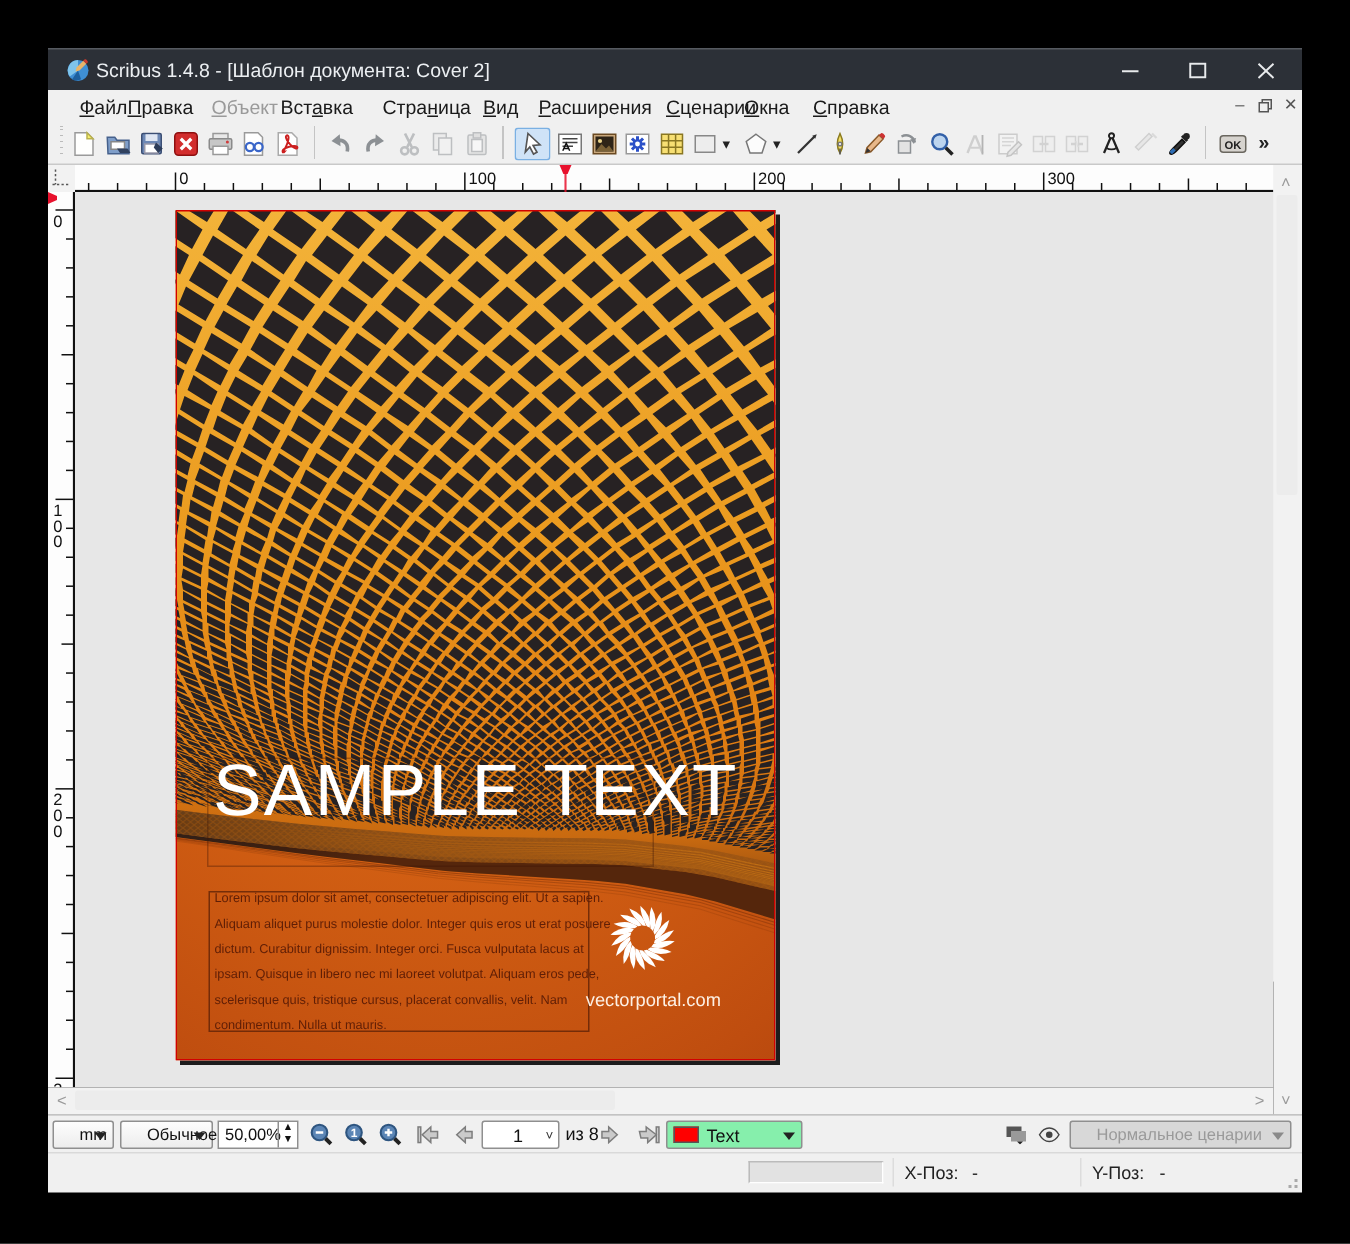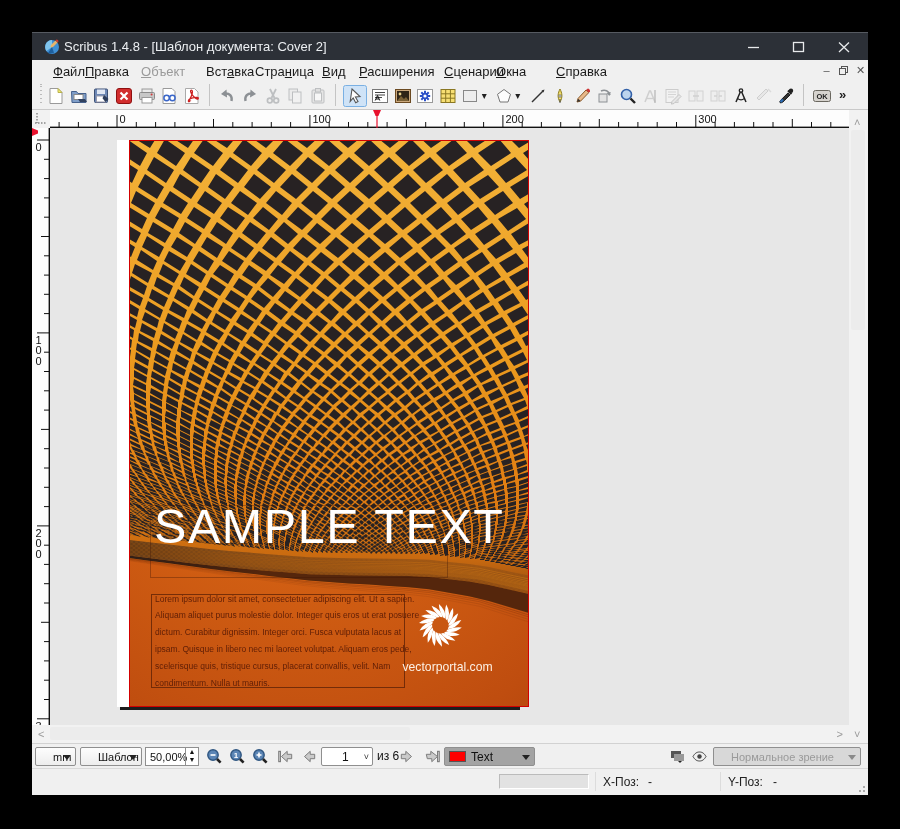--- a/index.html
+++ b/index.html
@@ -24,21 +24,21 @@
 .grip { display:inline-block; width:7px; height:22px; vertical-align:top;
   background:repeating-linear-gradient(180deg,#bbb 0 1px,transparent 1px 4px); background-size:2px 100%; background-repeat:repeat-y; background-position:2px 2px; }
 .dd { display:inline-block; width:11px; font-size:10px; color:#222; vertical-align:top; padding-top:6px; }
 .chev { display:inline-block; font-size:13px; font-weight:bold; color:#222; padding:3px 0 0 6px; }
 
 #corner { position:absolute; left:0; top:78px; width:18px; height:18px; background:#f2f2f2; }
 #corner svg { display:block }
 #hruler { position:absolute; left:18px; top:78px; width:799px; height:18px; background:#fdfdfd; }
 #vruler { position:absolute; left:0; top:96px; width:18px; height:597px; background:#fdfdfd; }
 #canvas { position:absolute; left:18px; top:96px; width:799px; height:597px; background:#e7e7e7; overflow:hidden; }
-#page { position:absolute; left:67px; top:12px; width:400px; height:567px; background:#fff; box-shadow:3px 3px 0 #1d1d1d;padding-left:12px; }
+#page { position:absolute; left:67px; top:12px; width:400px; height:567px; background:#fff; box-shadow:3px 3px 0 #1d1d1d; }
 
 #vsb { position:absolute; left:817px; top:78px; width:19px; height:633px; background:#f2f2f2; }
 #vsb .thumb { position:absolute; left:2px; top:20px; width:14px; height:200px; background:#ececec; border-radius:2px; }
 #hsb { position:absolute; left:0; top:693px; width:817px; height:18px; background:#f2f2f2; }
 #hsb .thumb { position:absolute; left:18px; top:2px; width:360px; height:13px; background:#ececec; border-radius:2px; }
 .sbtn { position:absolute; color:#9a9a9a; font-size:11px; }
 
 #bbar { position:absolute; left:0; top:711px; width:836px; height:25px; background:#f0f0f0; border-top:1px solid #d2d2d2; font-size:12px; color:#111; }
 .cmb { position:absolute; top:3px; height:19px; border:1px solid #8f8f8f; border-radius:2px; background:linear-gradient(#fdfdfd,#ededed); }
 .cmb .lbl { position:absolute; left:17px; top:3px; font-size:11px; }
@@ -69,27 +69,27 @@
           <rect x="17.5" y="9.5" width="10" height="9" fill="none" stroke="#e8eaec" stroke-width="1.3"></rect>
         </svg></span>
     <span class="wbtn" style="left:790px"><svg width="45" height="28">
           <path d="M17 9.5l10 9.5M27 9.5l-10 9.5" stroke="#e8eaec" stroke-width="1.3"></path>
         </svg></span>
   </div>
   <div id="mbar">
     <span class="mi" style="left:21px"><u>Ф</u>айл</span>
     <span class="mi" style="left:53px"><u>П</u>равка</span>
     <span class="mi" style="left:109px; color:#9a9a9a"><u>О</u>бъект</span>
-    <span class="mi" style="left:174px">Вст<u>а</u>вка</span>
+    <span class="mi" style="left:155px">Вст<u>а</u>вка</span>
     <span class="mi" style="left:223px">Стра<u>н</u>ица</span>
     <span class="mi" style="left:290px"><u>В</u>ид</span>
     <span class="mi" style="left:327px"><u>Р</u>асширения</span>
     <span class="mi" style="left:412px"><u>С</u>ценарии</span>
     <span class="mi" style="left:464px"><u>О</u>кна</span>
-    <span class="mi" style="left:524px"><u>С</u>правка</span>
+    <span class="mi" style="left:510px"><u>С</u>правка</span>
     <span class="mdi" style="left:786px">–</span>
     <span class="mdi" style="left:803px"><svg width="11" height="11" viewBox="0 0 11 11" style="margin-top:3px">
           <rect x="3.5" y="1.5" width="6" height="6" fill="none" stroke="#555"></rect>
           <rect x="1.5" y="3.5" width="6" height="6" fill="#f0f0f0" stroke="#555"></rect>
         </svg></span>
     <span class="mdi" style="left:820px">✕</span>
   </div>
   <div id="toolbar"><span class="grip"></span><span class="ti"><svg width="20" height="20" viewBox="0 0 20 20">
           <path d="M4 2.5h8l4 4v11H4z" fill="#fffffe" stroke="#9a9a9a"></path>
           <path d="M12 2.5l4 4h-4z" fill="#f7ef6c" stroke="#b9b14e"></path>
@@ -415,21 +415,21 @@
     <span class="sbtn" style="left:6px; top:3px">˂</span>
     <div class="thumb"></div>
     <span class="sbtn" style="right:6px; top:3px">˃</span>
   </div>
   <div id="bbar">
     <div class="cmb" style="left:3px; width:41px">
         <span class="lbl">mm</span>
         <span class="arr"></span>
       </div>
     <div class="cmb" style="left:48px; width:62px">
-        <span class="lbl">Шаблон</span>
+        <span class="lbl">Обычное</span>
         <span class="arr"></span>
       </div>
     <div class="spin" style="left:113px; width:54px">
         <span style="position:absolute; left:4px; top:3px; font-size:11px">50,00%</span>
       <span style="position:absolute; right:0; top:0; width:13px; height:17px; border-left:1px solid #8f8f8f; font-size:7px; text-align:center; line-height:8px">▲<br>▼</span>
       </div>
     <span class="bicon" style="left:174px"><svg width="17" height="17" viewBox="0 0 17 17">
           <circle cx="7" cy="7" r="5.2" fill="#5b85b5" stroke="#2e5580" stroke-width="1.4"></circle>
           <path d="M4.5 7h5" stroke="#fff" stroke-width="1.6"></path>
           <path d="M11 11l3.6 3.6" stroke="#222" stroke-width="2.6"></path>
@@ -448,44 +448,44 @@
           <rect x="2.2" y="3.3" width="1.8" height="10.4"></rect>
           <path d="M15.2 6.3H10.7V3.3L5 8.5l5.7 5.2v-3H15.2z"></path>
         </svg></span>
     <span class="bicon" style="left:268px"><svg width="18" height="17" viewBox="0 0 17 17" fill="#cacaca" stroke="#7d7d7d" stroke-width="1">
           <path d="M14.2 6.3H9.7V3.3L4 8.5l5.7 5.2v-3H14.2z"></path>
         </svg></span>
     <div class="cmb" style="left:289px; width:52px; background:#fff">
         <span style="position:absolute; left:20px; top:2px">1</span>
         <span style="position:absolute; right:3px; top:4px; font-size:9px; color:#333">˅</span>
       </div>
-    <span class="txt" style="left:345px">из 6</span>
+    <span class="txt" style="left:345px">из 8</span>
     <span class="bicon" style="left:366px"><svg width="18" height="17" viewBox="0 0 17 17" fill="#cacaca" stroke="#7d7d7d" stroke-width="1">
           <path d="M2.8 6.3h4.5V3.3L13 8.5l-5.7 5.2v-3H2.8z"></path>
         </svg></span>
     <span class="bicon" style="left:392px"><svg width="18" height="17" viewBox="0 0 17 17" fill="#cacaca" stroke="#7d7d7d" stroke-width="1">
           <rect x="13" y="3.3" width="1.8" height="10.4"></rect>
           <path d="M1.8 6.3h4.5V3.3L13 8.5l-5.7 5.2v-3H2.8z"></path>
         </svg></span>
-    <div class="cmb" style="left:412px; width:91px; background:#a3a3a3">
+    <div class="cmb" style="left:412px; width:91px; background:#86efac">
       <span style="position:absolute; left:4px; top:3px; width:17px; height:11px; background:#f00; border:1px solid #555"></span>
       <span style="position:absolute; left:26px; top:2px">Text</span>
         <span class="arr"></span>
       </div>
     <span class="bicon" style="left:638px; top:6px"><svg width="15" height="13" viewBox="0 0 15 13">
           <rect x="1" y="1" width="10" height="7" fill="#555"></rect>
           <rect x="4" y="4" width="10" height="7" fill="#999"></rect>
           <path d="M8 11l4 0-2 2z" fill="#222"></path>
         </svg></span>
     <span class="bicon" style="left:660px; top:7px"><svg width="15" height="11" viewBox="0 0 15 11">
           <path d="M1 5.5C3 2 5 1 7.5 1S12 2 14 5.5C12 9 10 10 7.5 10S3 9 1 5.5z" fill="none" stroke="#444"></path>
           <circle cx="7.5" cy="5.5" r="2.2" fill="#444"></circle>
         </svg></span>
     <div class="cmb" style="left:681px; width:148px; background:#d8d8d8">
-        <span class="lbl" style="color:#9a9a9a">Нормальное зрение</span>
+        <span class="lbl" style="color:#9a9a9a">Нормальное ценарии</span>
         <span class="arr" style="border-top-color:#8a8a8a"></span>
       </div>
   </div>
   <div id="sbar">
     <div class="box"></div>
     <span class="vs" style="left:563px"></span>
     <span style="position:absolute; left:571px; top:6px">X-Поз:</span>
     <span style="position:absolute; left:616px; top:6px">-</span>
     <span class="vs" style="left:688px"></span>
     <span style="position:absolute; left:696px; top:6px">Y-Поз:</span>

